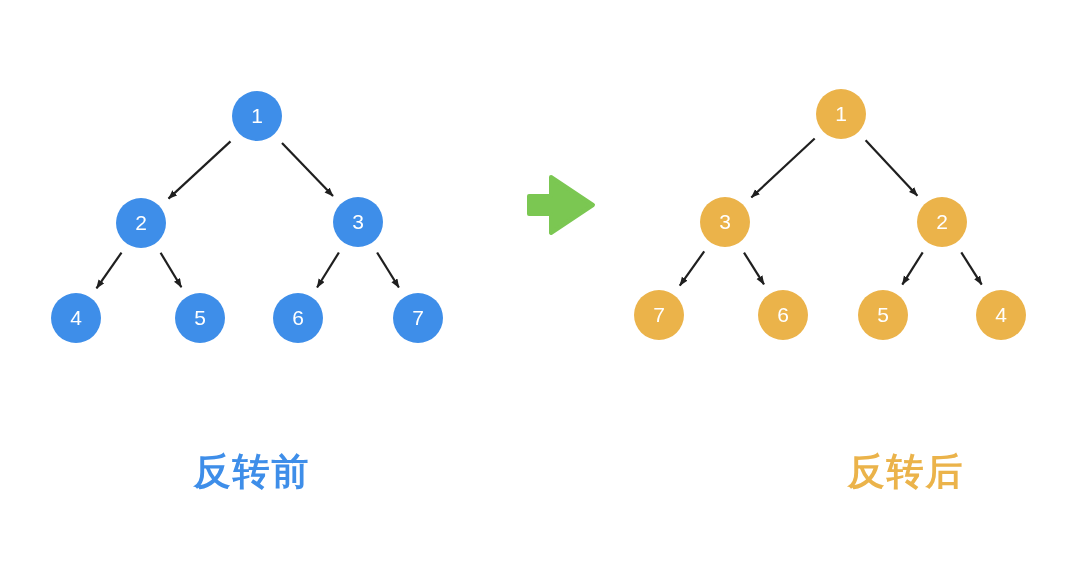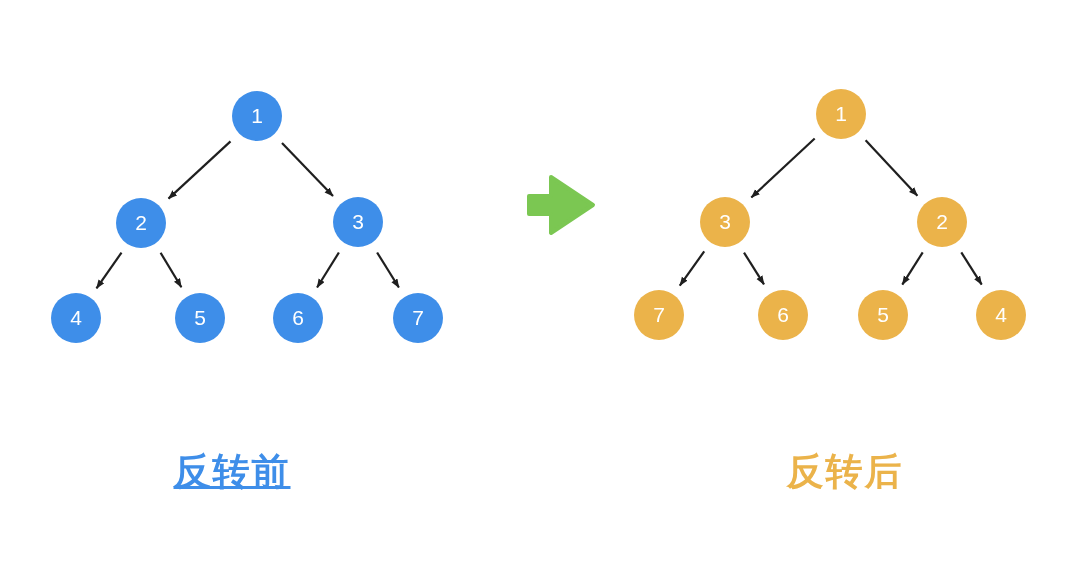--- a/index.html
+++ b/index.html
@@ -40,22 +40,22 @@
 
   .caption {
     position: absolute;
     top: 447px;
     transform: translateX(-50%);
     font-size: 37px;
     font-weight: bold;
     letter-spacing: 2px;
     white-space: nowrap;
   }
-  .caption-before { left: 232px; color: var(--node-blue, #3e8ee9); text-decoration: underline; }
-  .caption-after  { left: 845px; color: var(--node-orange, #ebb34a); }
+  .caption-before { left: 252px; color: var(--node-blue, #3e8ee9); }
+  .caption-after  { left: 906px; color: var(--node-orange, #ebb34a); }
 </style>
 </head>
 <body>
 
 <div class="canvas">
 
   <svg class="diagram" width="1080" height="565" viewBox="0 0 1080 565">
     <defs>
       <marker id="arrow" markerWidth="10" markerHeight="8" refX="8.5" refY="3.5" orient="auto" markerUnits="userSpaceOnUse">
         <path class="arrowhead" d="M0,0 L9,3.5 L0,7 Z"></path>

